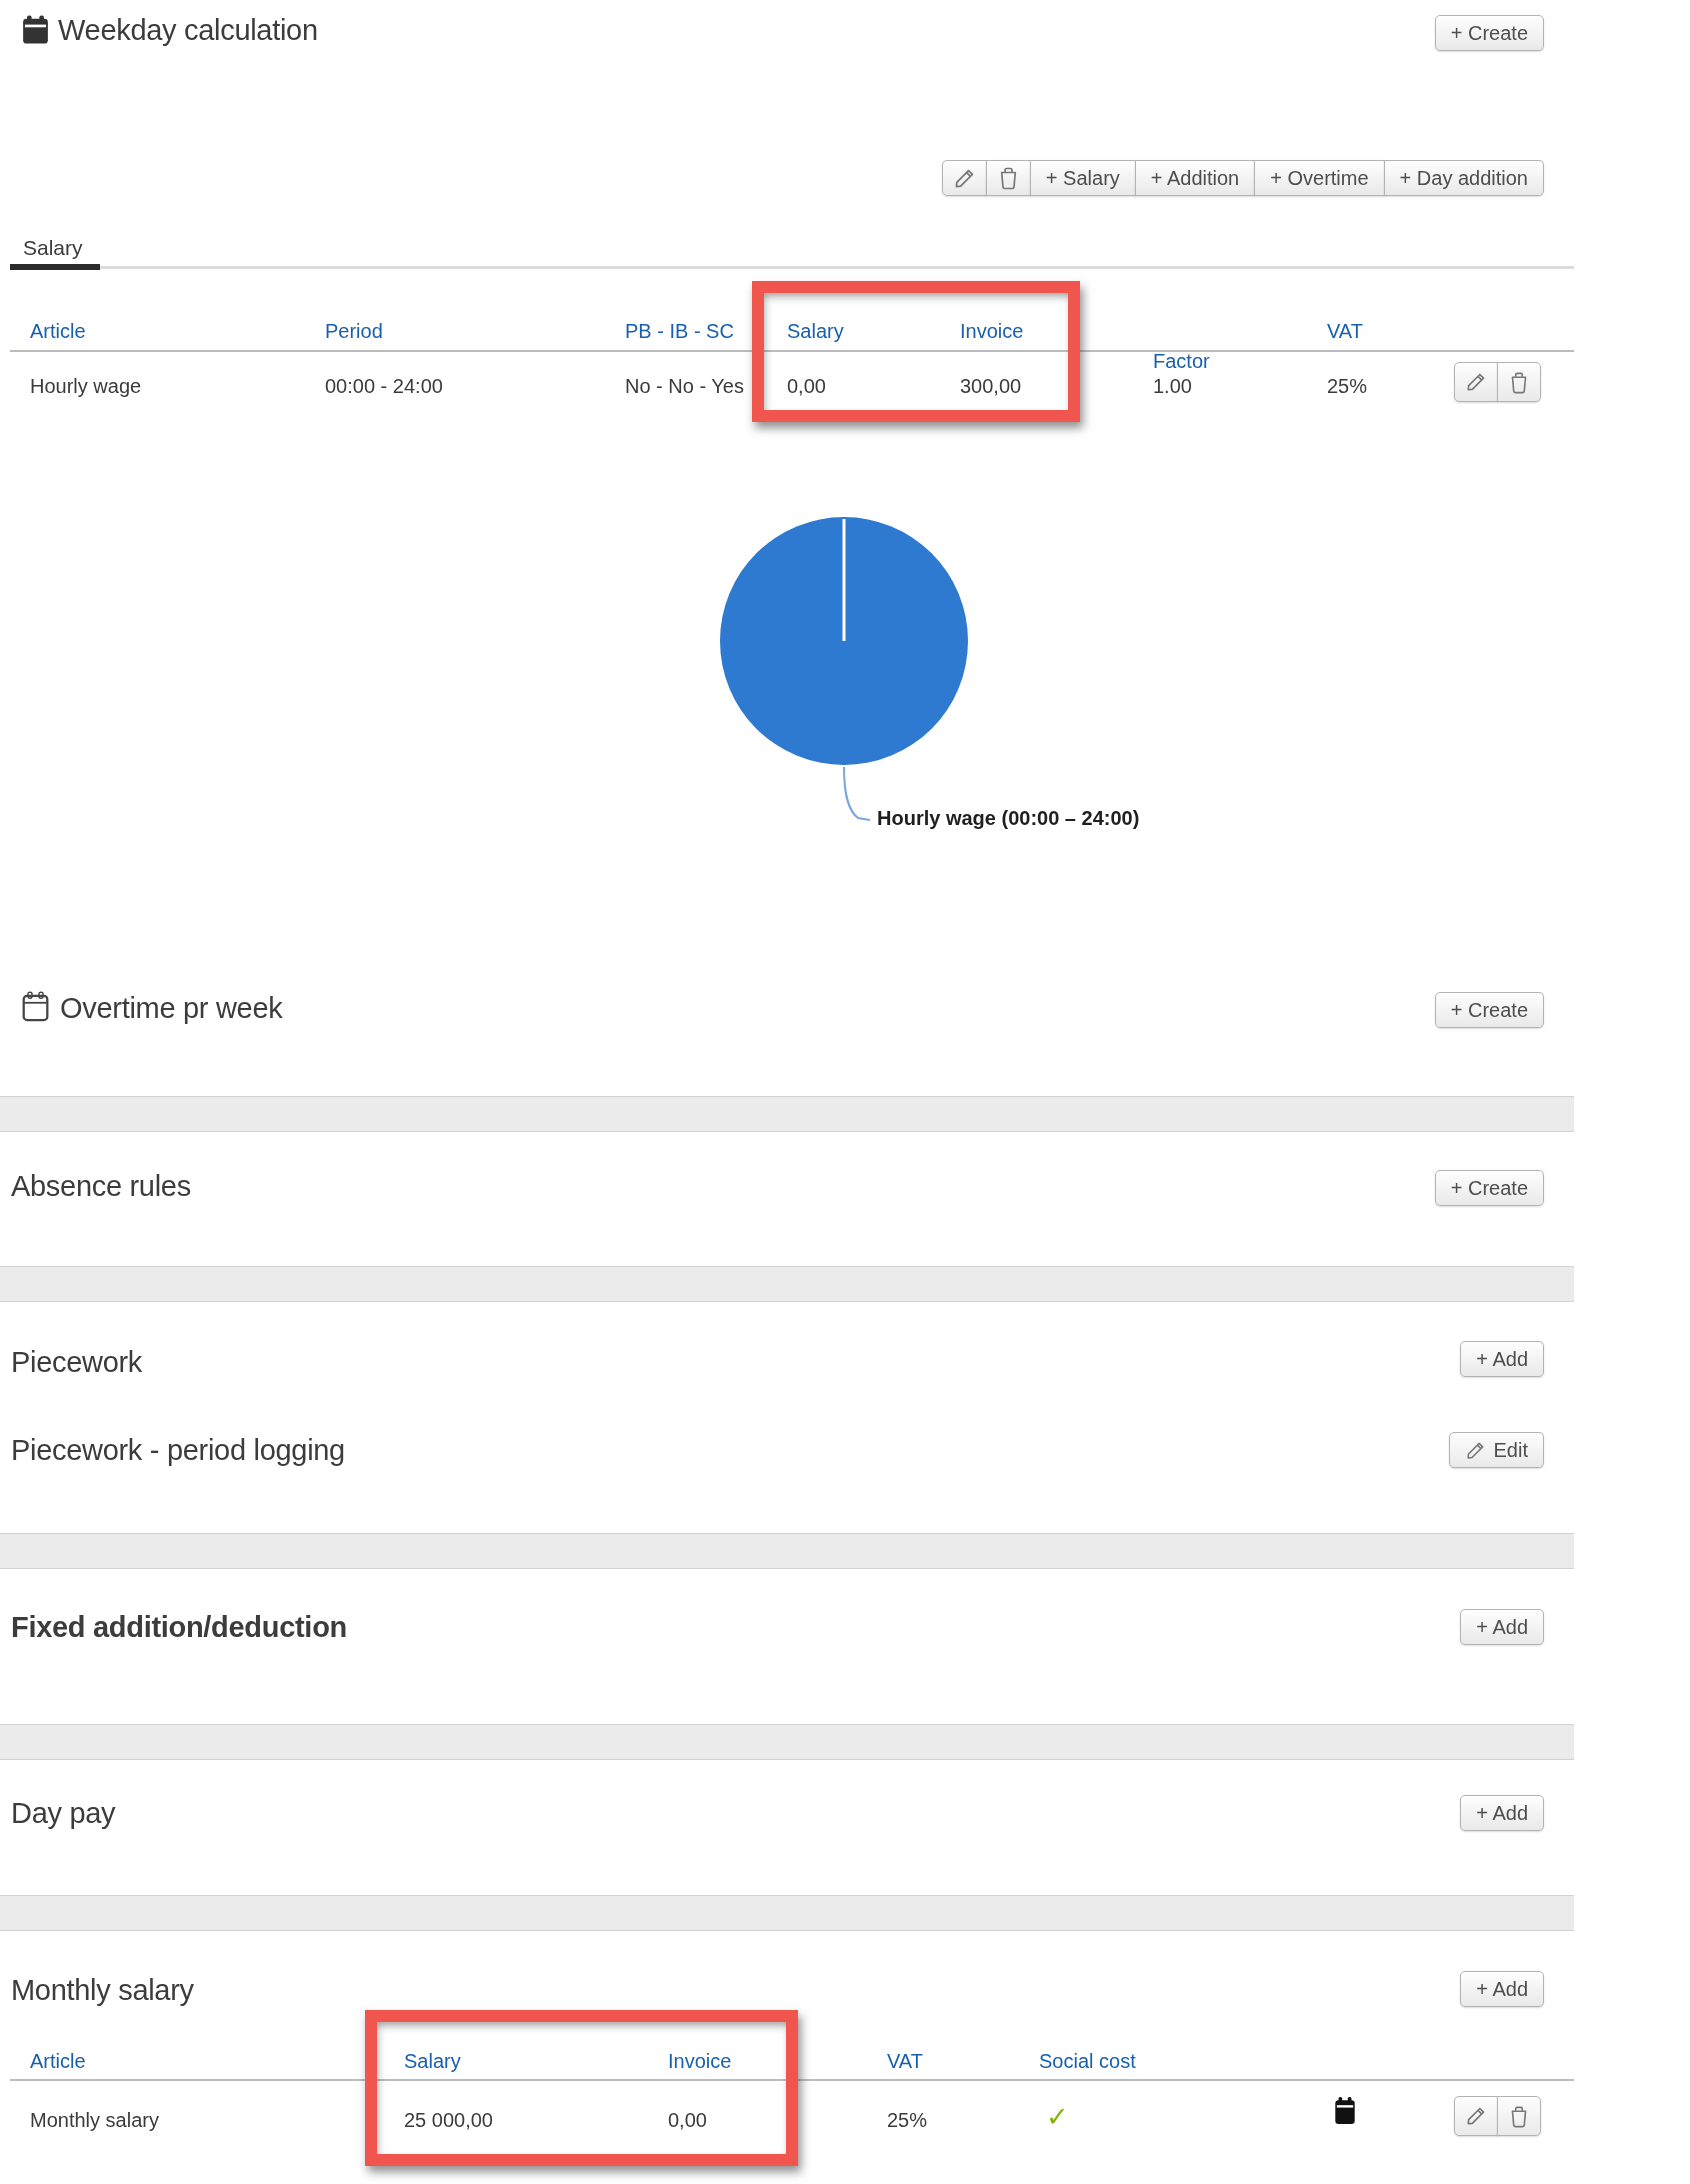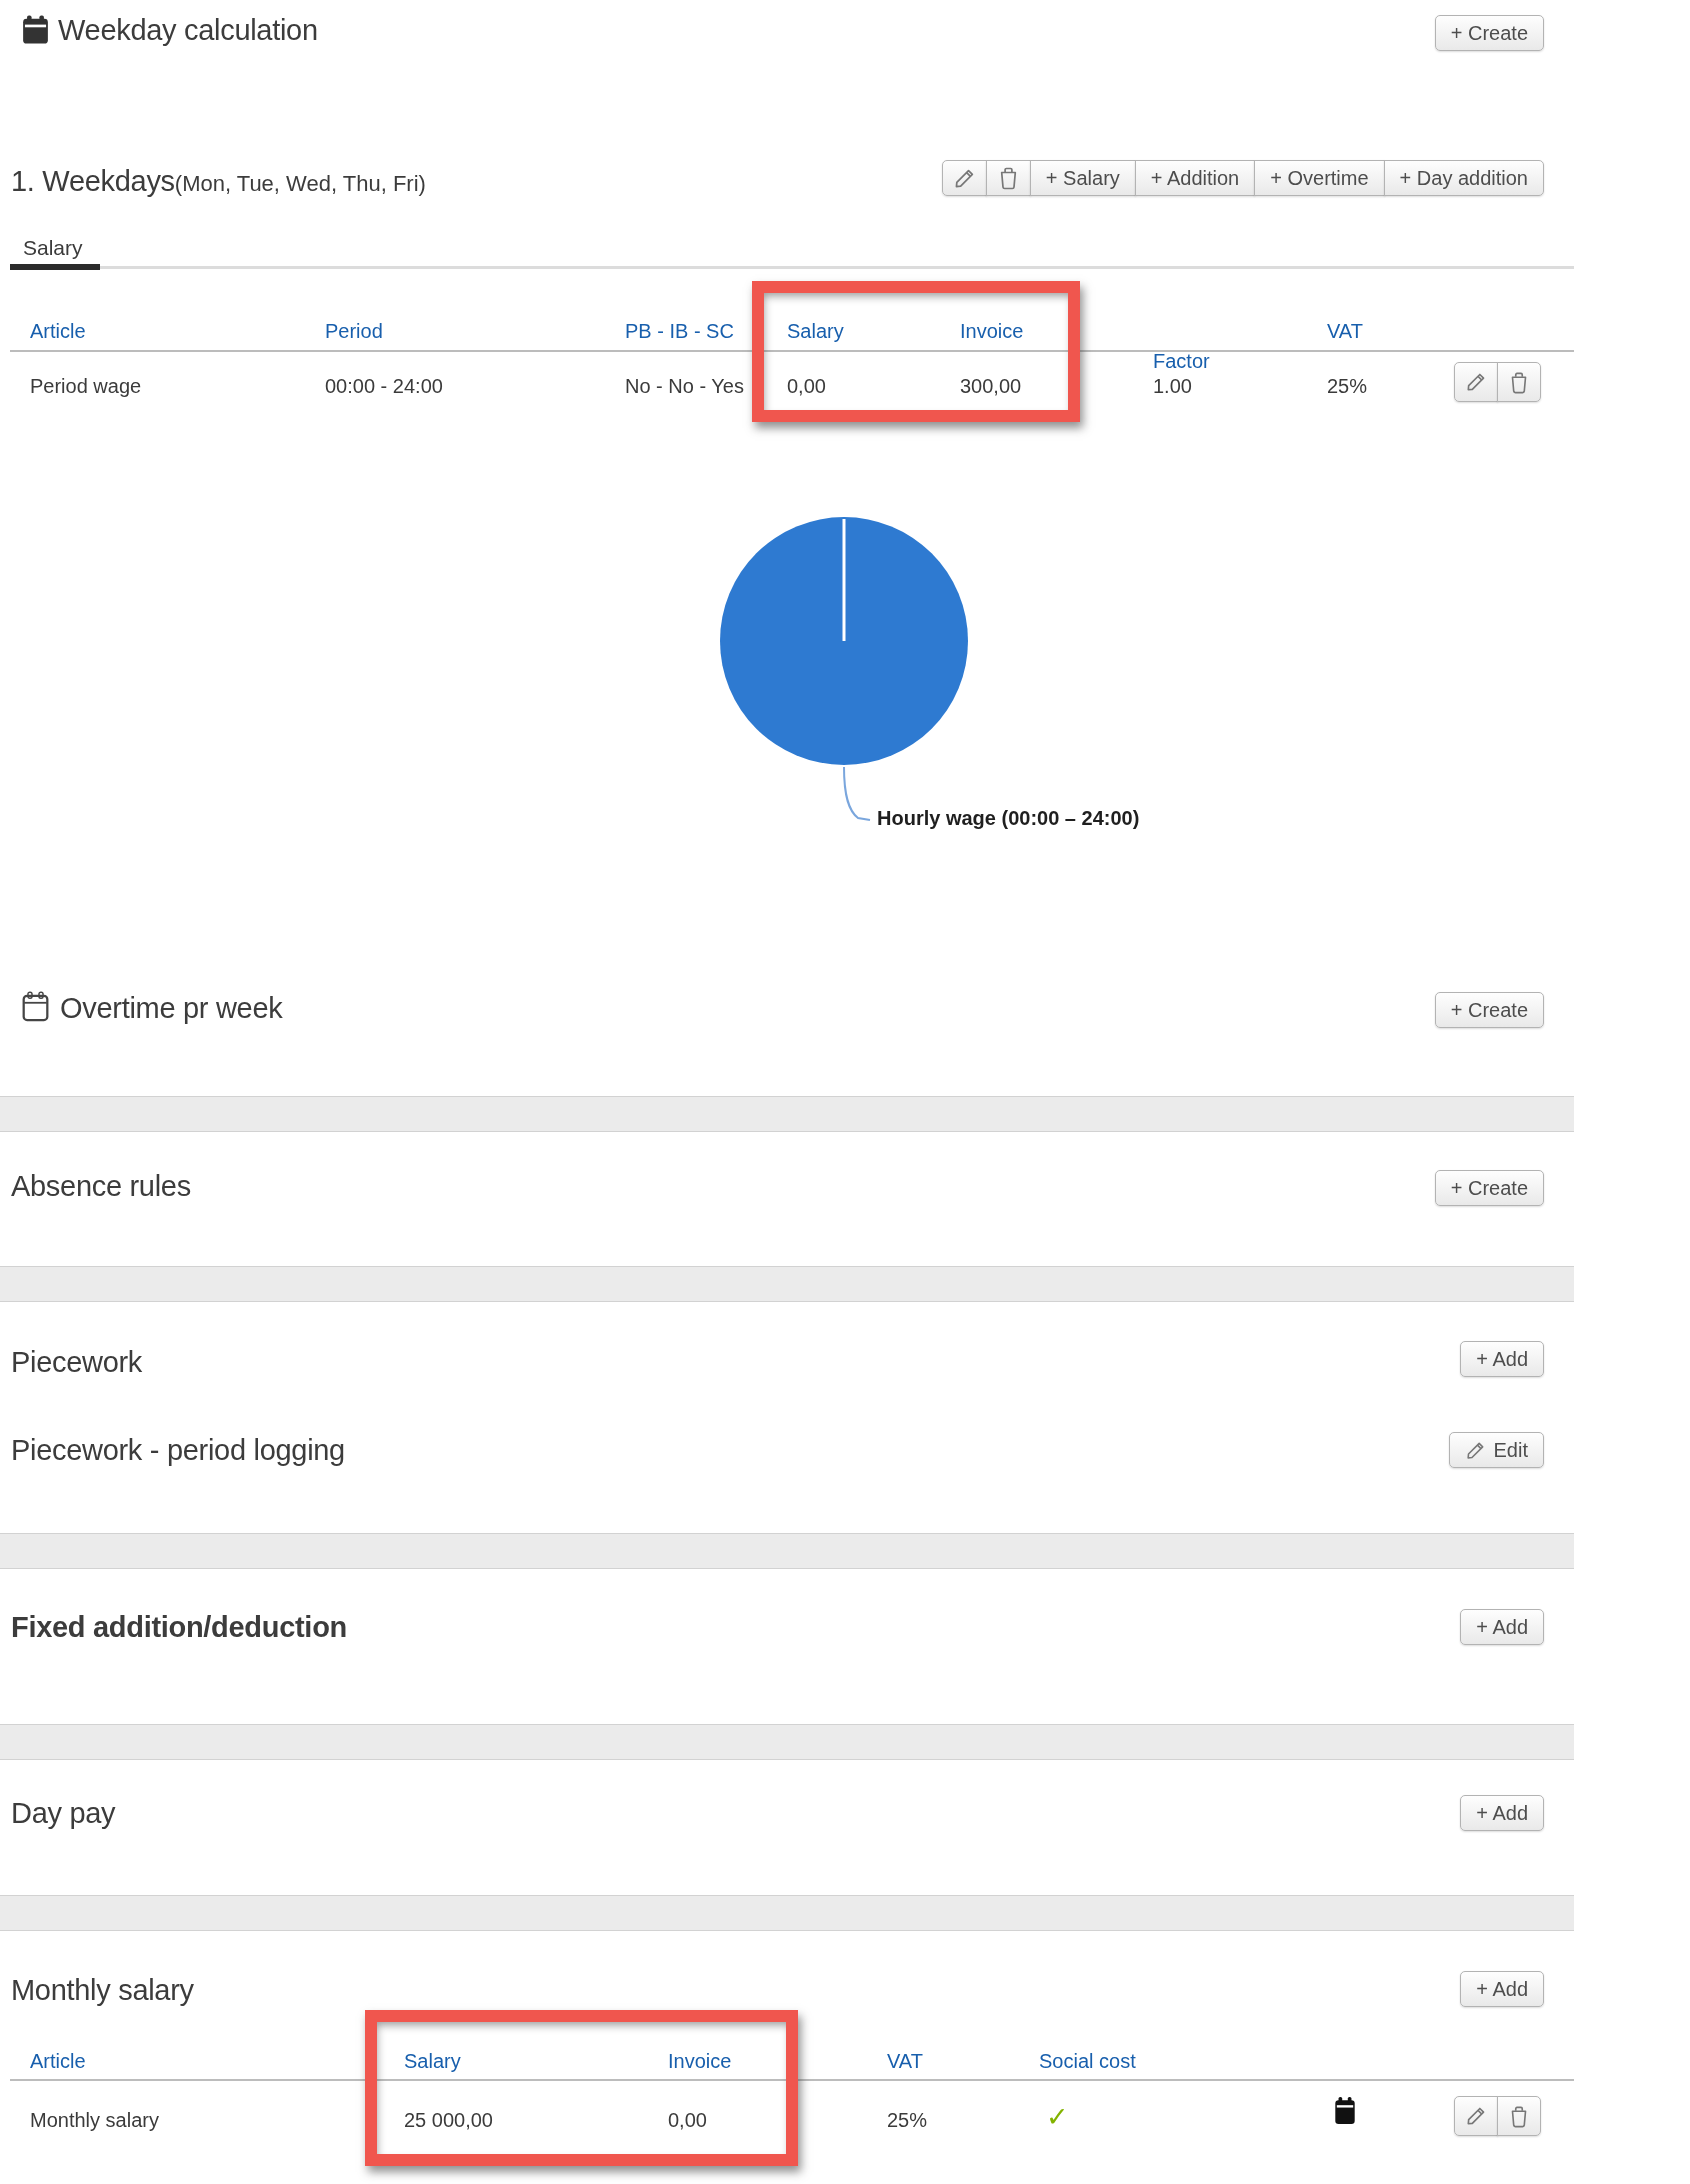--- a/index.html
+++ b/index.html
@@ -54,23 +54,20 @@
       <rect x="4.5" y="0" width="4" height="6" rx="1.6" fill="#333"></rect>
       <rect x="15.5" y="0" width="4" height="6" rx="1.6" fill="#333"></rect>
       <rect x="2.6" y="8.2" width="18.8" height="2.4" fill="#fff"></rect>
     </svg>
   </span>
   <div class="abs h1" style="left:58px;top:12px;">Weekday calculation</div>
   <button class="btn abs" style="right:30px;top:15px;">
     <span>+ Create</span>
   </button>
 
-  <div class="abs" style="left:11px;top:163px;">
-    <span class="h1">1. Weekdays</span><span class="sub">(Mon, Tue, Wed, Thu, Fri)</span>
-  </div>
   <div class="btn-group abs" style="right:30px;top:160px;">
     <button class="btn icon-only">
       <svg width="23" height="23" viewBox="0 0 24 24">
         <path d="M16.2 3.8 L20.2 7.8 L8 20 L3.6 20.4 L4 16 Z" fill="none" stroke="#777" stroke-width="1.8" stroke-linejoin="round"></path>
         <line x1="14.2" y1="5.8" x2="18.2" y2="9.8" stroke="#777" stroke-width="1.8"></line>
       </svg>
     </button>
     <button class="btn icon-only">
       <svg width="21" height="24" viewBox="0 0 20 24">
         <path d="M3.2 6.5 h13.6 l-1.3 14.6 a1.6 1.6 0 0 1 -1.6 1.4 h-7.8 a1.6 1.6 0 0 1 -1.6 -1.4 Z" fill="none" stroke="#777" stroke-width="1.7" stroke-linejoin="round"></path>
@@ -97,21 +94,21 @@
 
   <div class="abs th" style="left:30px;top:320px;">Article</div>
   <div class="abs th" style="left:325px;top:320px;">Period</div>
   <div class="abs th" style="left:625px;top:320px;">PB - IB - SC</div>
   <div class="abs th" style="left:787px;top:320px;">Salary</div>
   <div class="abs th" style="left:960px;top:320px;">Invoice</div>
   <div class="abs th" style="left:1153px;top:320px;margin-top:30px;">Factor</div>
   <div class="abs th" style="left:1327px;top:320px;">VAT</div>
   <div class="abs hairline" style="left:10px;top:350px;width:1672px;"></div>
 
-  <div class="abs td" style="left:30px;top:371px;">Period wage</div>
+  <div class="abs td" style="left:30px;top:371px;">Hourly wage</div>
   <div class="abs td" style="left:325px;top:371px;">00:00 - 24:00</div>
   <div class="abs td wrapcell" style="left:625px;top:371px;">No - No - Yes</div>
   <div class="abs td" style="left:787px;top:371px;">0,00</div>
   <div class="abs td" style="left:960px;top:371px;">300,00</div>
   <div class="abs td" style="left:1153px;top:371px;">1.00</div>
   <div class="abs td" style="left:1327px;top:371px;">25%</div>
 
   <div class="btn-group pair abs" style="right:33px;top:362px;">
     <button class="btn">
       <svg width="22" height="22" viewBox="0 0 24 24">

